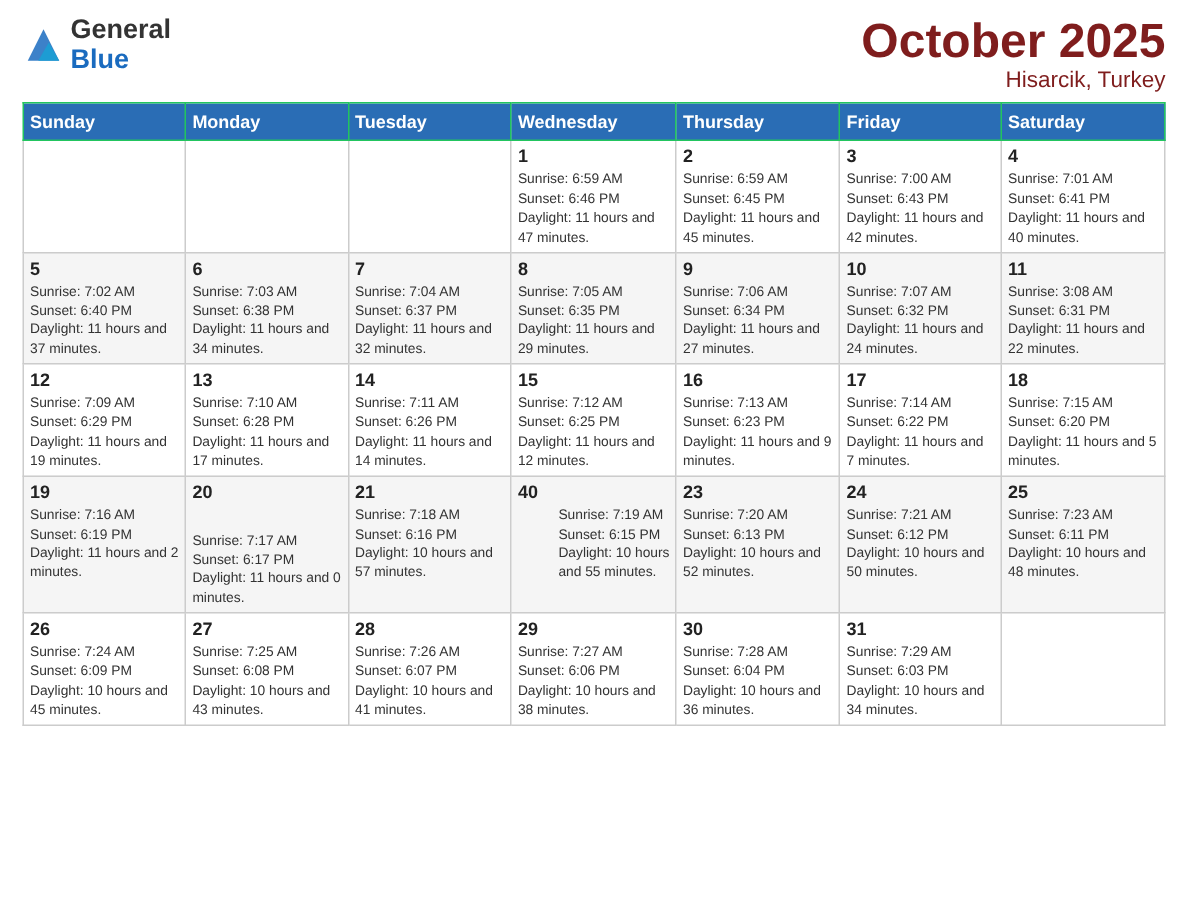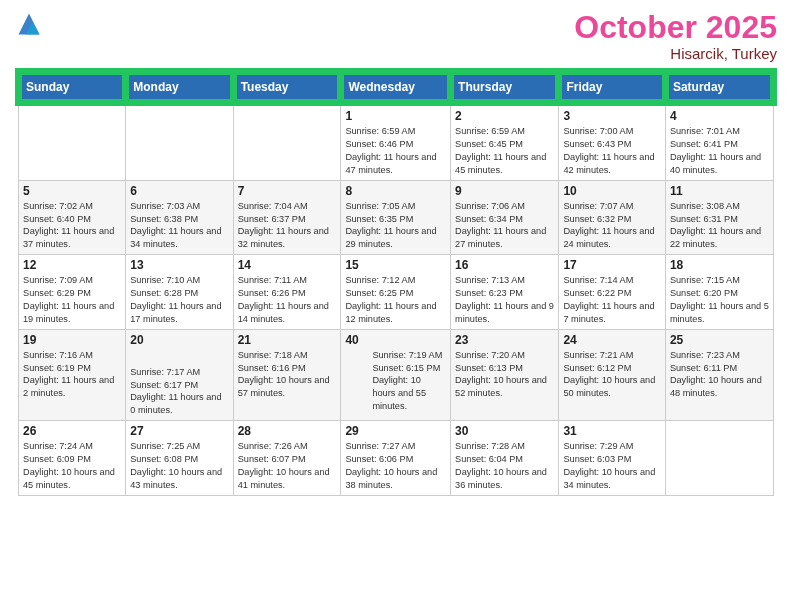--- a/index.html
+++ b/index.html
@@ -36,40 +36,40 @@
     .logo-icon {
       width: 28px;
       height: 28px;
     }
     .title-block {
       text-align: right;
     }
     .month-title {
       font-size: 32px;
       font-weight: bold;
-      color: #ec4899;
+      color: #7f1d1d;
       line-height: 1.1;
     }
     .location {
       font-size: 15px;
       color: #7f1d1d;
     }
     .calendar {
       width: 100%;
       border-collapse: collapse;
       border: 1px solid #ccc;
     }
     .calendar th {
       background-color: #2a6db5;
       color: #fff;
       font-size: 12px;
       font-weight: bold;
       padding: 5px 4px;
       text-align: left;
-      border: 7px solid #22c55e;
+      border: 1px solid #22c55e;
     }
     .calendar td {
       vertical-align: top;
       border: 1px solid #ccc;
       padding: 3px 4px;
       width: 113px;
       min-height: 75px;
       font-size: 9.5px;
       color: #333;
       background: #fff;
@@ -98,20 +98,24 @@
 </head>
 <body>
 
 <div class="page">
   <div class="header">
     <div class="logo">
       <svg class="logo-icon" viewBox="0 0 32 32" xmlns="http://www.w3.org/2000/svg">
         <polygon points="4,28 16,4 28,28" fill="#1a6bbf" opacity="0.85"></polygon>
         <polygon points="12,28 20,14 28,28" fill="#1a9ed4" opacity="0.9"></polygon>
       </svg>
+      <div class="logo-text">
+        <span class="logo-general">General</span><br>
+        <span class="logo-blue">Blue</span>
+      </div>
     </div>
     <div class="title-block">
       <div class="month-title">October 2025</div>
       <div class="location">Hisarcik, Turkey</div>
     </div>
   </div>
 
   <table class="calendar">
     <thead>
       <tr>

